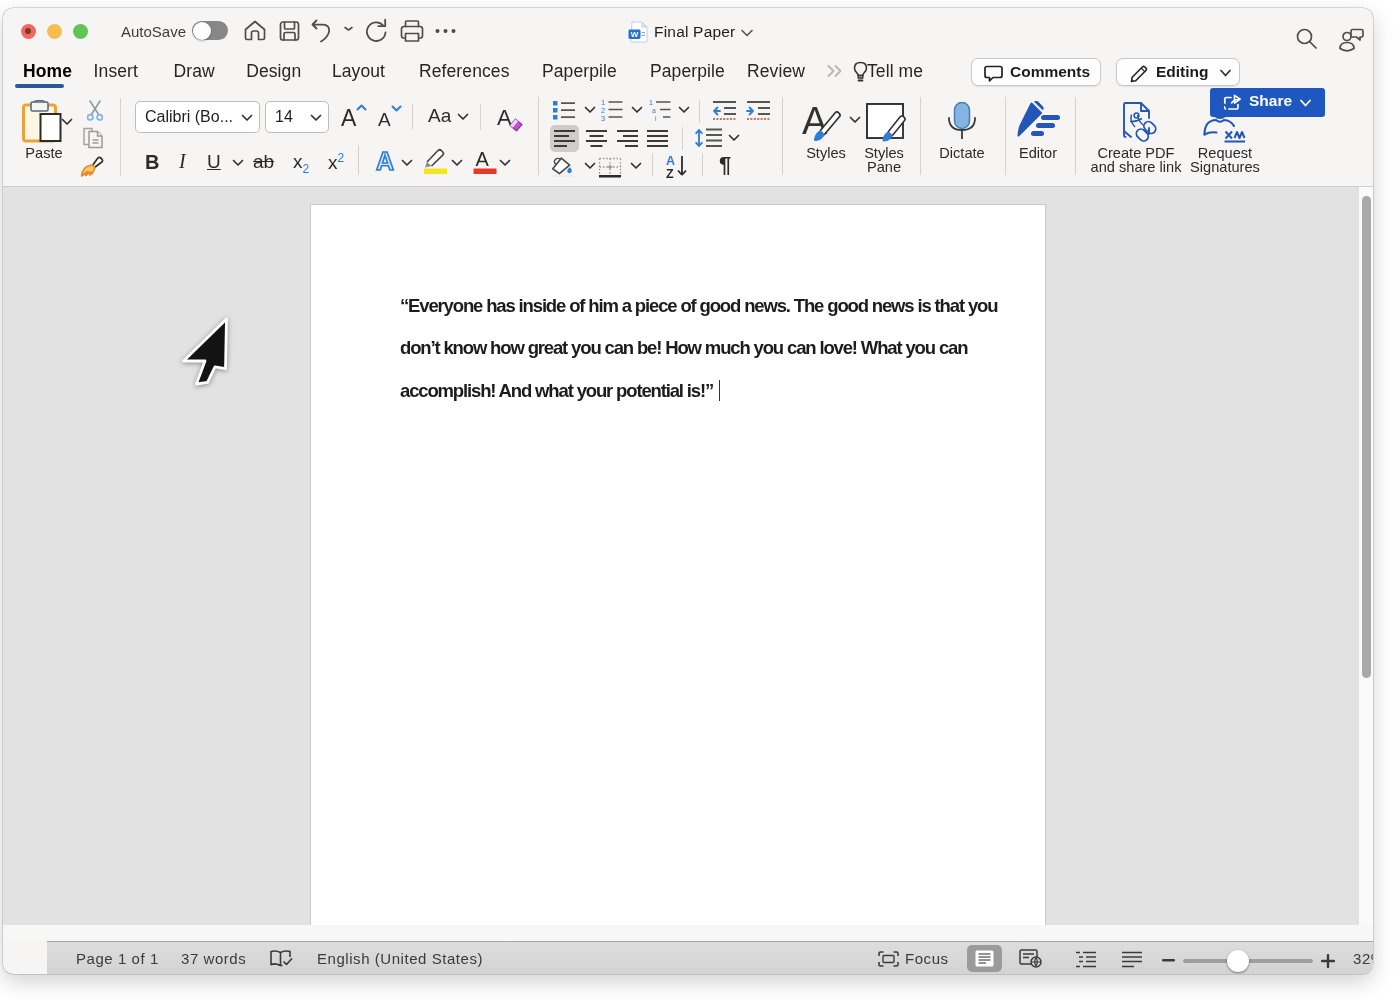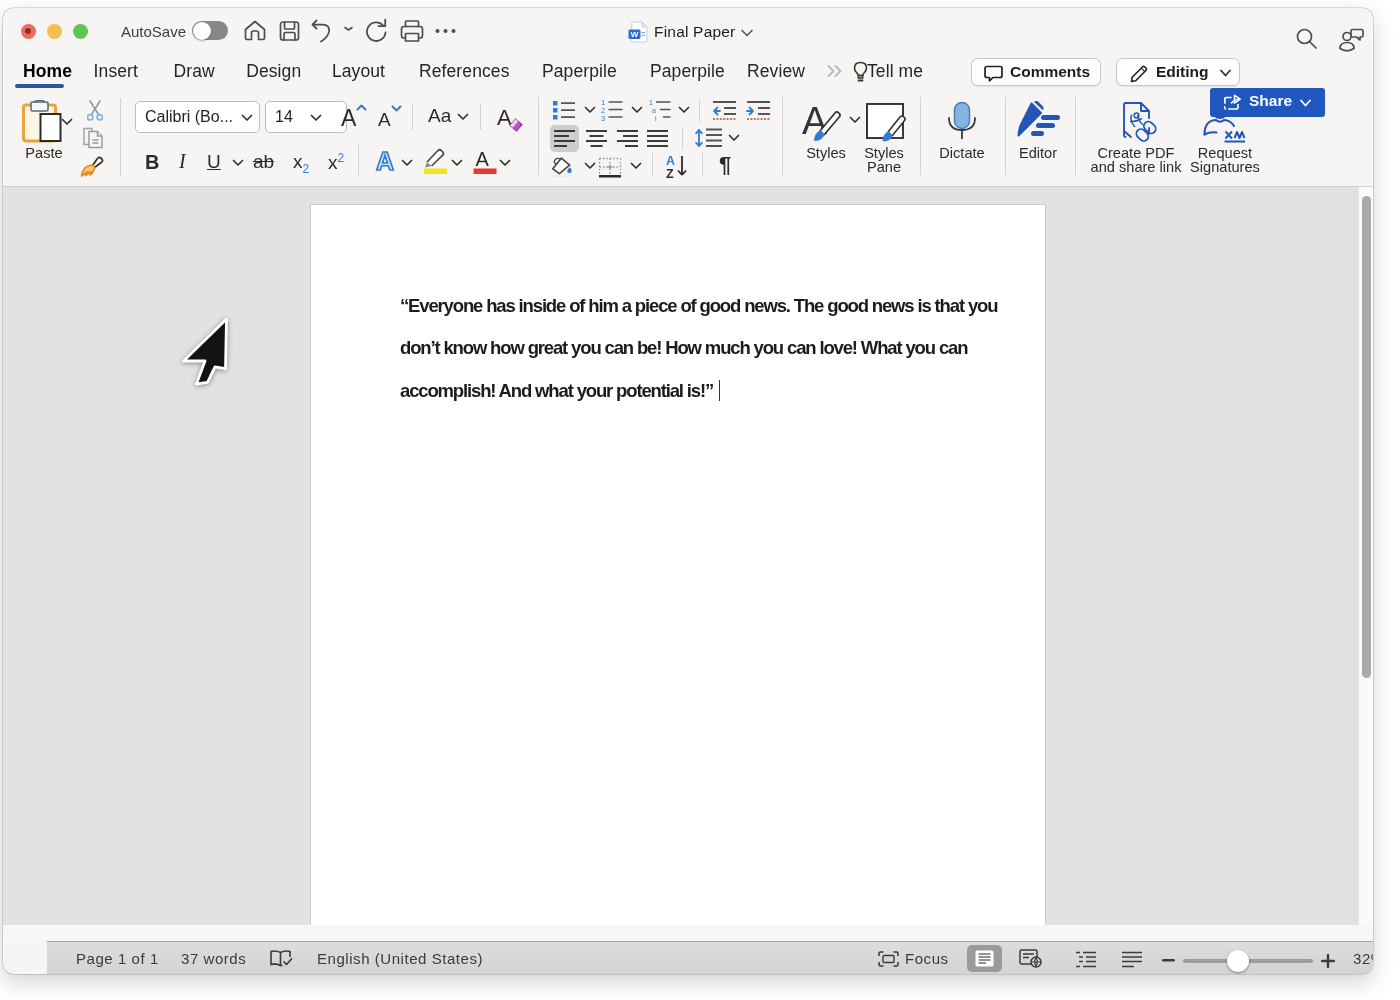--- a/index.html
+++ b/index.html
@@ -177,21 +177,21 @@
       <path d="M12.5 10 Q7 10.5 4.5 13.5 Q1.5 17 1.5 21 L8 16.5 L5.5 20.5 L11 17 L10 20 Q13.5 18 14.8 12.5 Z" fill="#f7c96a" stroke="#e8882a" stroke-width="1.6" stroke-linejoin="round"></path>
     </svg>
     <div class="vdiv" style="left:117px;top:2px;height:78px;"></div>
 
     <div class="box" style="left:132px;top:5px;width:125px;height:32px;">
       <span style="position:absolute;left:9px;top:5.5px;">Calibri (Bo...</span>
       <svg class="abs" style="left:105px;top:12px" width="12" height="8" viewBox="0 0 12 8">
             <path d="M1.5 1.5 L6 6 L10.5 1.5" fill="none" stroke="#333" stroke-width="1.7" stroke-linecap="round" stroke-linejoin="round"></path>
           </svg>
     </div>
-    <div class="box" style="left:262px;top:5px;width:82px;height:32px;">
+    <div class="box" style="left:262px;top:5px;width:64px;height:32px;">
       <span style="position:absolute;left:9px;top:5.5px;">14</span>
       <svg class="abs" style="left:44px;top:12px" width="12" height="8" viewBox="0 0 12 8">
             <path d="M1.5 1.5 L6 6 L10.5 1.5" fill="none" stroke="#333" stroke-width="1.7" stroke-linecap="round" stroke-linejoin="round"></path>
           </svg>
     </div>
     <svg class="abs" style="left:337px;top:6px" width="65" height="30" viewBox="0 0 65 30">
       <text x="1" y="24" font-size="23" fill="#2b2b2b" font-family="Liberation Sans">A</text>
       <path d="M17.5 7.5 L21.5 3.5 L25.5 7.5" fill="none" stroke="#2e7cd6" stroke-width="2" stroke-linecap="round" stroke-linejoin="round"></path>
       <text x="38" y="24" font-size="19" fill="#2b2b2b" font-family="Liberation Sans">A</text>
       <path d="M52.5 4.5 L56.5 8.5 L60.5 4.5" fill="none" stroke="#2e7cd6" stroke-width="2" stroke-linecap="round" stroke-linejoin="round"></path>

